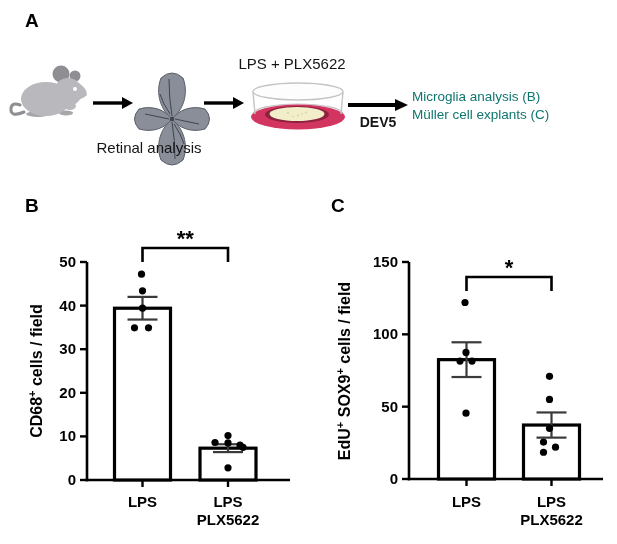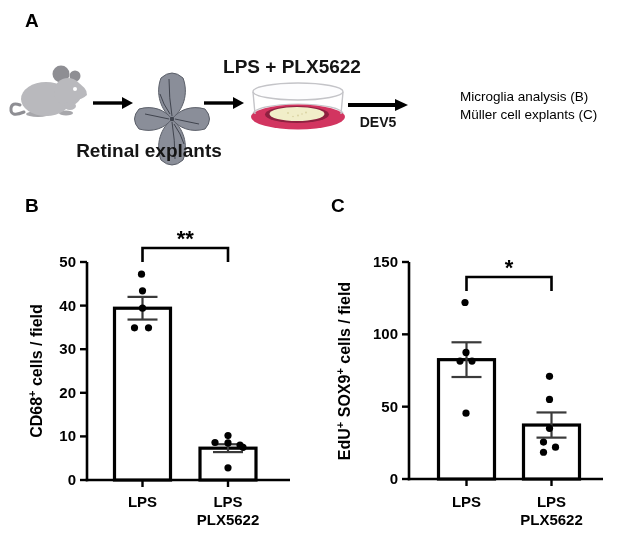--- a/index.html
+++ b/index.html
@@ -1,25 +1,25 @@
 <!DOCTYPE html>
 <html><head>
 <meta charset="utf-8">
 <style>
   html,body{margin:0;padding:0;background:#fff;}
   body{font-family:"Liberation Sans",sans-serif;color:#000;}
   .canvas{position:relative;width:617px;height:544px;background:#ffffff;overflow:hidden;}
   .abs{position:absolute;}
   .panel-letter{font-size:19px;font-weight:bold;line-height:1;}
-  .caption{font-size:19px;line-height:1.25;white-space:nowrap;color:#151515;font-weight:bold;}
+  .caption{font-size:15px;line-height:1.25;white-space:nowrap;color:#151515;}
   .centered{transform:translateX(-50%);}
   .bold{font-weight:bold;}
   #charts{position:absolute;left:0;top:0;}
   #charts text{font-family:"Liberation Sans",sans-serif;fill:#000;}
-  .analysis-line{font-size:13.5px;line-height:17.5px;white-space:nowrap;color:#000000;margin-left:48px;}
+  .analysis-line{font-size:13.5px;line-height:17.5px;white-space:nowrap;color:#0f766e;}
 </style>
 </head>
 <body>
 
 <div class="canvas">
 
   <div class="abs panel-letter" style="left:25px;top:11px;">A</div>
 
   <svg class="abs" style="left:8px;top:62px;" width="88" height="58" viewBox="0 0 88 58">
     <path d="M16 50 Q2 56 3 46 Q4 40 12 43" fill="none" stroke="#8e8e93" stroke-width="3" stroke-linecap="round"></path>
@@ -50,21 +50,21 @@
       <path d="M39 50 Q36 32 36 13"></path>
       <path d="M39 56 Q42 74 42 93"></path>
       <path d="M36 53 Q22 50 12 48"></path>
       <path d="M42 53 Q56 56 66 58"></path>
       <path d="M37 48 Q30 38 27 28"></path>
       <path d="M41 58 Q48 68 51 78"></path>
     </g>
     <circle cx="39" cy="53" r="2.2" fill="#40444e"></circle>
   </svg>
 
-  <div class="abs caption centered" style="left:149px;top:139px;">Retinal explants</div>
+  <div class="abs caption centered" style="left:149px;top:139px;">Retinal analysis</div>
 
   <svg class="abs" style="left:203px;top:96px;" width="42" height="14" viewBox="0 0 42 14">
     <line x1="1" y1="7" x2="30" y2="7" stroke="#000" stroke-width="3.4"></line>
     <polygon points="30,1 41,7 30,13" fill="#000"></polygon>
   </svg>
 
   <svg class="abs" style="left:246px;top:81px;" width="104" height="52" viewBox="0 0 104 52">
     <ellipse cx="52" cy="33" rx="45" ry="10" fill="none" stroke="#c4c4c8" stroke-width="1.2"></ellipse>
     <ellipse cx="52" cy="36" rx="47" ry="12.5" fill="#d23560"></ellipse>
     <ellipse cx="51" cy="33.5" rx="32" ry="8.5" fill="#8e2040"></ellipse>

